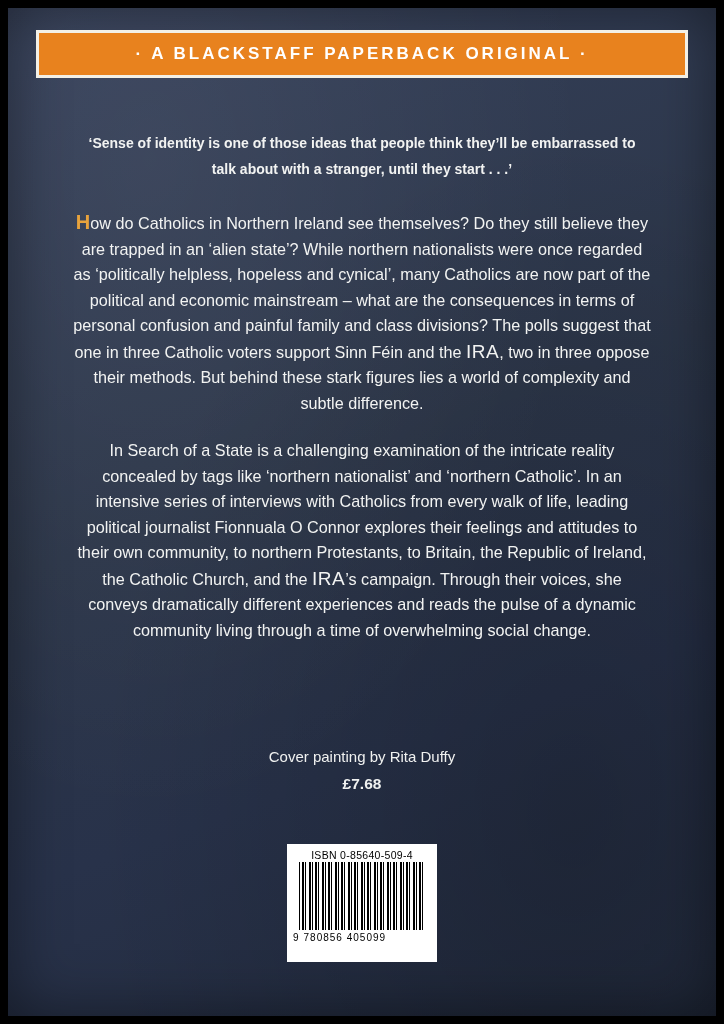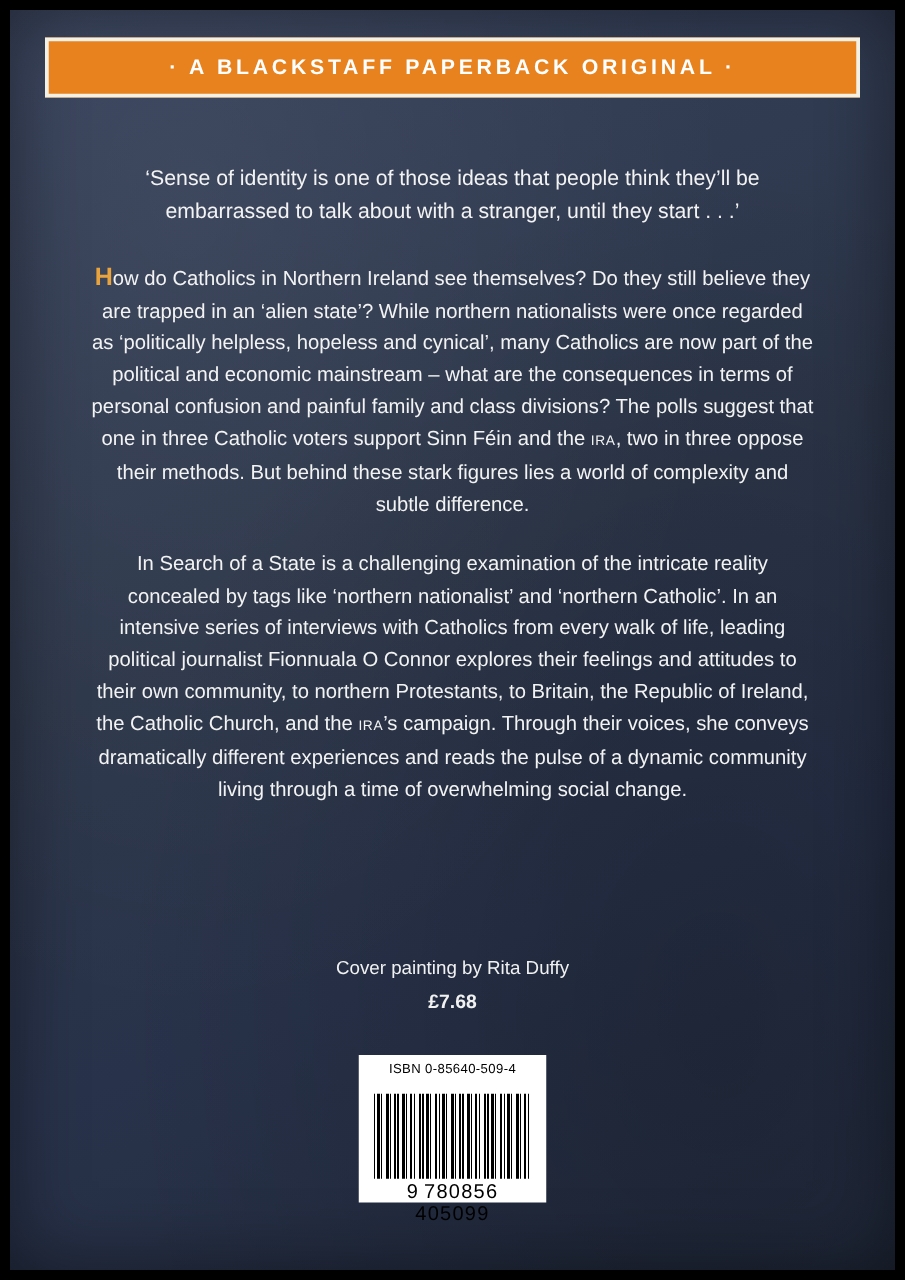--- a/index.html
+++ b/index.html
@@ -63,53 +63,53 @@
   .content {
     position: absolute;
     left: 60px;
     right: 60px;
     top: 122px;
     text-align: center;
     color: #f2f3f2;
   }
 
   .quote {
-    font-size: 17px;
+    font-size: 14px;
     line-height: 26px;
     margin: 0 0 28px 0;
     padding: 0 18px;
+    font-weight: bold;
   }
 
   .body-para {
     font-size: 16.2px;
     line-height: 25.5px;
     margin: 0 0 22px 0;
     padding: 0 4px;
   }
   .dropcap {
     color: #e8a33d;
     font-size: 20px;
     font-weight: bold;
   }
   .small-caps {
-    font-size: 11px;
+    font-size: 19px;
     letter-spacing: 0.5px;
   }
   .italic { }
 
   .credit {
     position: absolute;
     left: 0;
     right: 0;
     top: 735px;
     text-align: center;
     color: #f0f1f0;
     font-size: 15px;
     line-height: 27px;
-    margin-top: 18px;
   }
   .price {
     font-weight: bold;
     font-size: 15.5px;
   }
 
   .barcode-box {
     position: absolute;
     left: 279px;
     top: 836px;
@@ -117,36 +117,35 @@
     height: 118px;
     background: #ffffff;
     box-sizing: border-box;
     padding: 5px 6px 3px 6px;
   }
   .isbn {
     text-align: center;
     font-size: 10.5px;
     color: #000;
     letter-spacing: 0.3px;
-    margin-bottom: 14px;
+    margin-bottom: 1px;
     font-family: "Liberation Sans", sans-serif;
   }
   .bars {
     height: 68px;
     margin: 0 6px;
     background:
       repeating-linear-gradient(90deg,
         #000 0px, #000 1px, #fff 1px, #fff 3px,
         #000 3px, #000 5px, #fff 5px, #fff 6px,
         #000 6px, #000 7px, #fff 7px, #fff 10px,
         #000 10px, #000 12px, #fff 12px, #fff 13px);
   }
   .barnum {
-    text-align: center;
-    font-size: 16px;
+    font-size: 10px;
     color: #000;
     letter-spacing: 1px;
     margin-top: 2px;
     font-family: "Liberation Sans", sans-serif;
   }
   .barnum .lead { margin-right: 4px; }
 </style>
 </head>
 <body>
 

